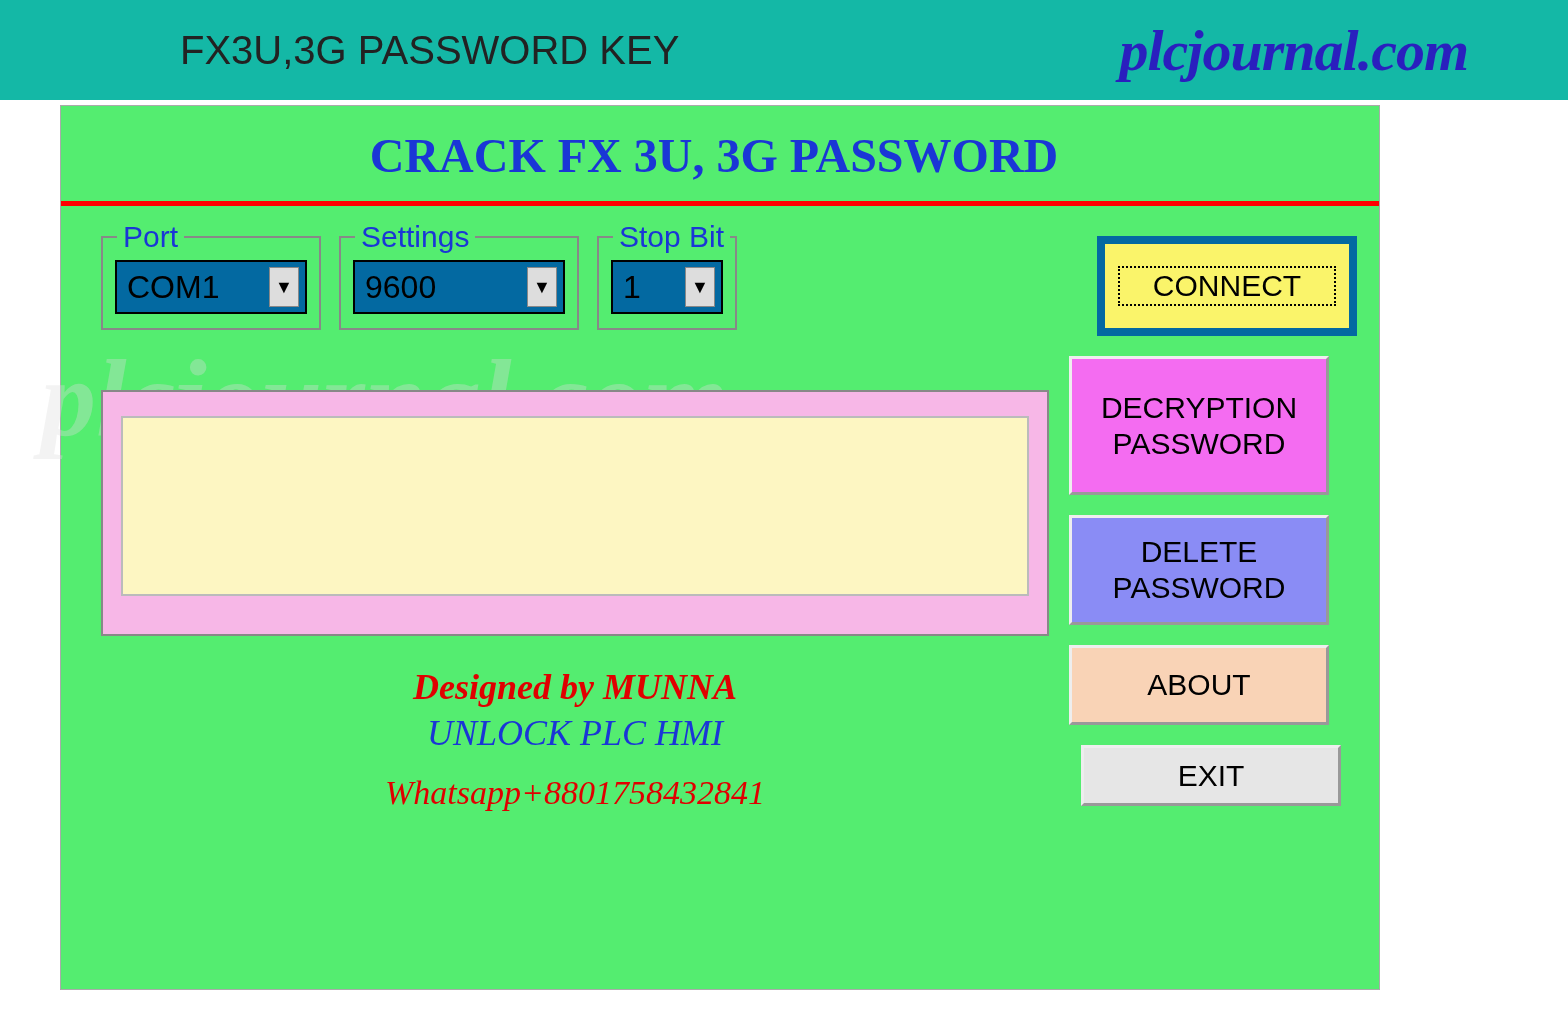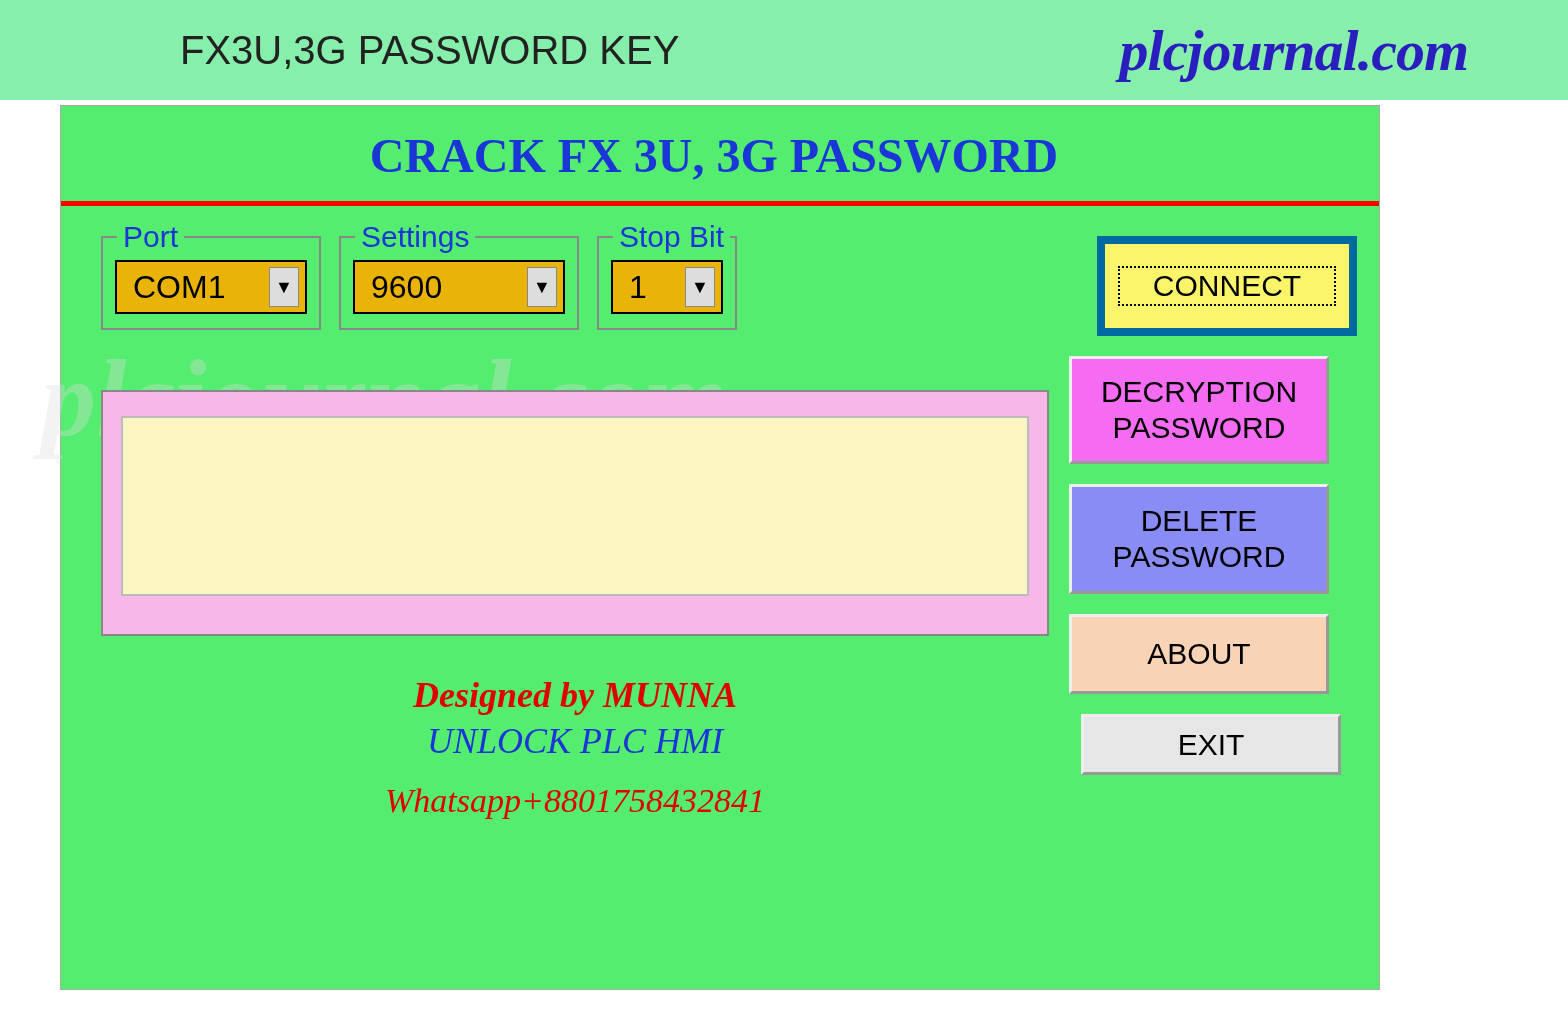--- a/index.html
+++ b/index.html
@@ -9,21 +9,21 @@
     font-family: Arial, sans-serif;
     background: #fff;
     width: 1568px;
     height: 1033px;
     position: relative;
     overflow: hidden;
   }
   .titlebar {
     width: 100%;
     height: 100px;
-    background: #86efac;
+    background: #14b8a6;
     display: flex;
     align-items: center;
     padding: 0 40px;
   }
   .titlebar-title {
     font-size: 40px;
     color: #222;
     margin-left: 140px;
   }
   .titlebar-brand {
@@ -94,25 +94,25 @@
     font-size: 30px;
     color: #1a36d6;
     font-family: Arial, sans-serif;
   }
   .gb-port   { width: 220px; }
   .gb-set    { width: 240px; }
   .gb-stop   { width: 140px; }
   .combo {
     display: flex;
     align-items: center;
-    background: #eab308;
+    background: #0369a1;
     border: 2px solid #000;
     height: 54px;
     width: 100%;
-    padding: 0 6px 0 16px;
+    padding: 0 6px 0 10px;
     font-size: 32px;
     justify-content: space-between;
   }
   .combo-arrow {
     width: 30px;
     height: 40px;
     background: #ddd;
     border: 1px solid #888;
     display: flex;
     align-items: center;
@@ -137,21 +137,21 @@
     width: 100%;
     height: 180px;
     background: #fdf6c2;
     border: 2px solid #bbb;
   }
   .credits {
     text-align: center;
     margin-top: 30px;
     font-family: 'Times New Roman', serif;
   }
-  .credit1 { color: #e00000; font-style: italic; font-weight: bold; font-size: 36px; margin-top: 8px; }
+  .credit1 { color: #e00000; font-style: italic; font-weight: bold; font-size: 36px; }
   .credit2 { color: #1a36d6; font-style: italic; font-size: 36px; margin-top: 4px; }
   .credit3 { color: #e00000; font-style: italic; font-size: 34px; margin-top: 20px; }
   .btn {
     width: 260px;
     border: 3px solid #999;
     border-top-color: #eee;
     border-left-color: #eee;
     font-size: 30px;
     display: flex;
     align-items: center;
@@ -170,21 +170,21 @@
     margin-left: 28px;
   }
   .btn-connect-inner {
     border: 2px dotted #000;
     width: 96%;
     height: 84%;
     display: flex;
     align-items: center;
     justify-content: center;
   }
-  .btn-decrypt { background: #f46cf1; height: 108px; }
+  .btn-decrypt { background: #f46cf1; height: 139px; }
   .btn-delete  { background: #8a8cf5; height: 110px; }
   .btn-about   { background: #f9d3b6; height: 80px; }
   .btn-exit    { background: #e6e6e6; height: 61px; margin-left: 12px; }
   .watermark {
     position: absolute;
     pointer-events: none;
     font-size: 110px;
     font-weight: bold;
     color: rgba(220,220,220,0.35);
     font-family: Georgia, serif;

